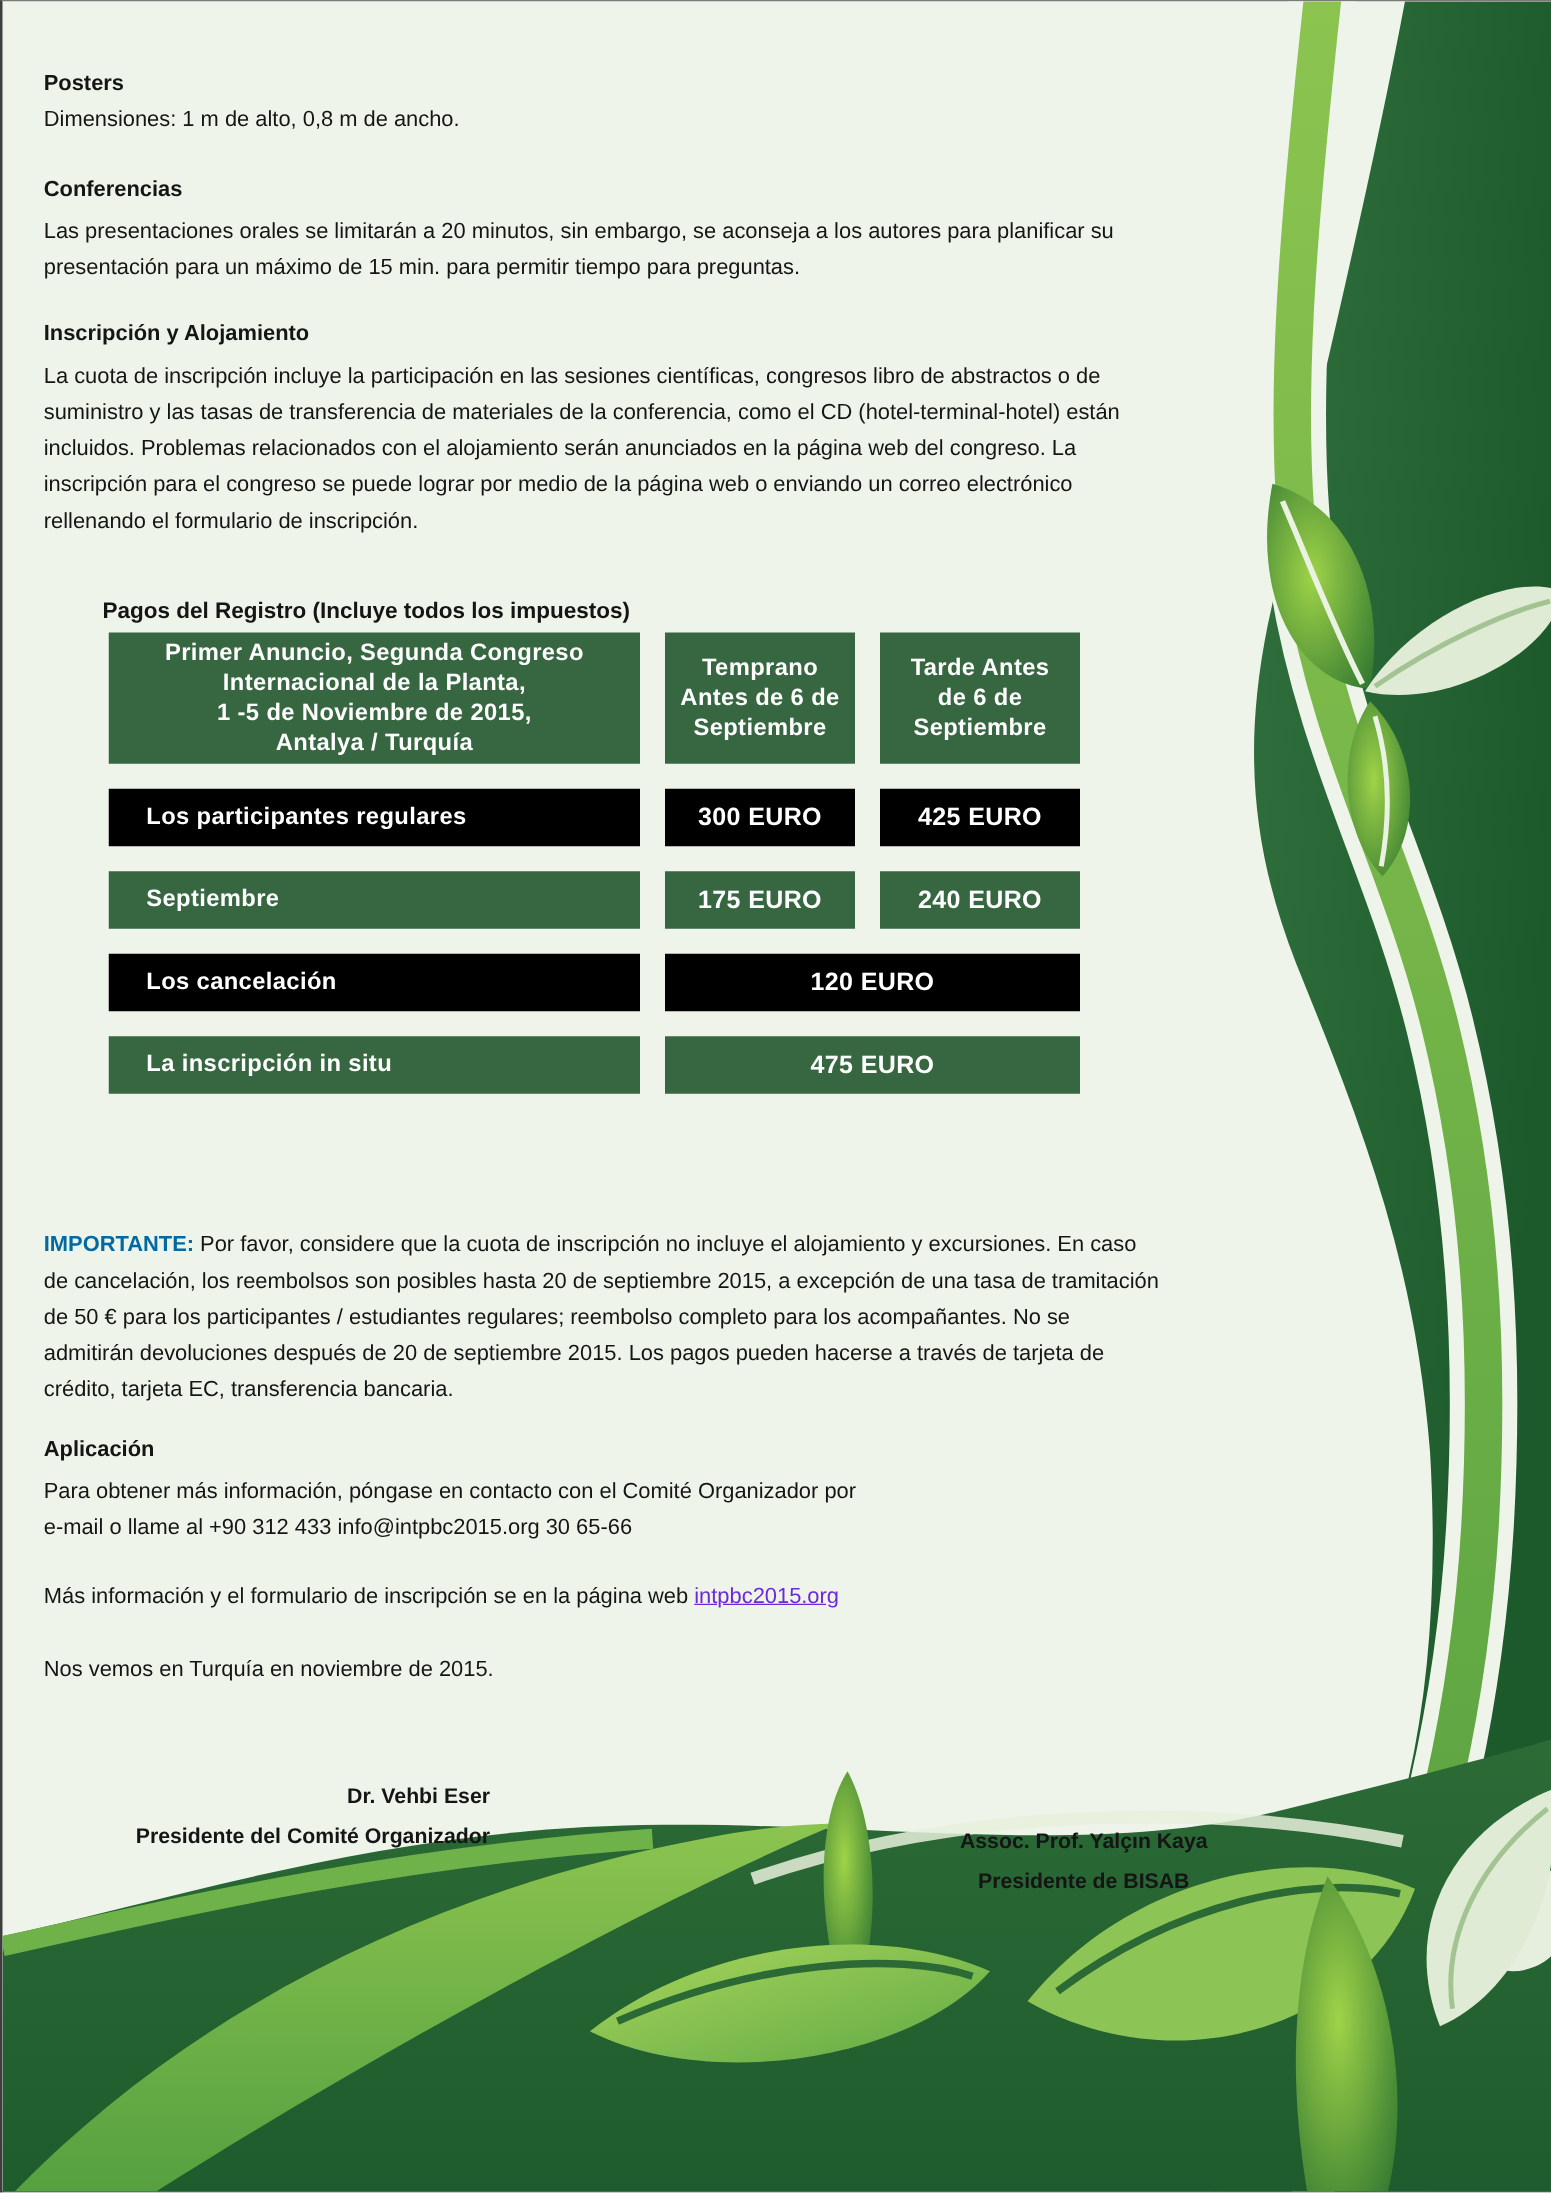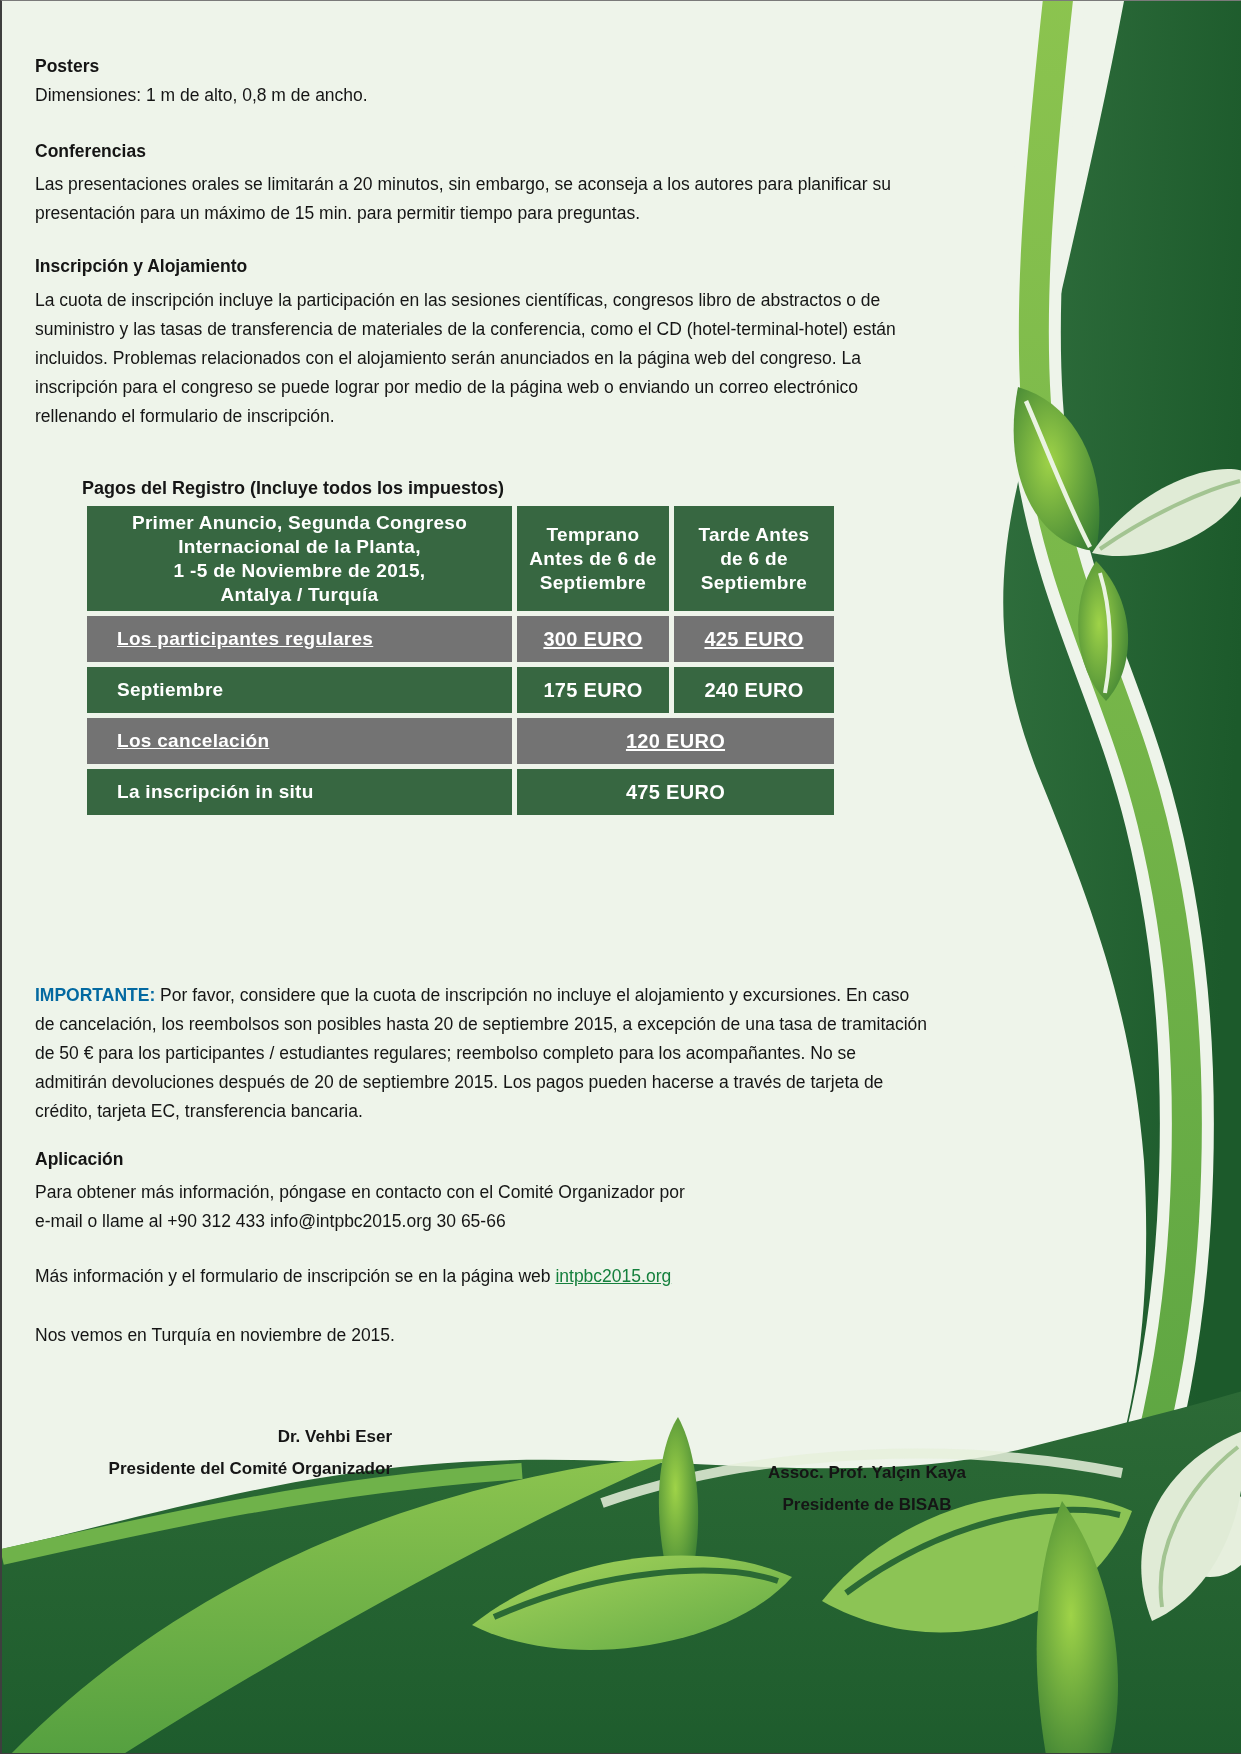--- a/index.html
+++ b/index.html
@@ -26,36 +26,36 @@
   .b-importante{top:980px;left:33px;}
   .b-apl-h{top:1148px;left:33px;}
   .b-apl-p{top:1177px;left:33px;}
   .b-moreinfo{top:1261px;left:33px;}
   .b-seeyou{top:1320px;left:33px;}
   .b-sig-left{top:1420px;left:30px;width:360px;text-align:right;}
   .b-sig-right{top:1456px;left:650px;width:430px;text-align:center;}
   .sig-name,.sig-title{font-weight:bold;font-size:17px;line-height:32px;margin:0;}
 
   .red{color:#0369a1;font-weight:bold;}
-  .link{color:#15803d;text-decoration:underline;cursor:pointer;}
+  .link{color:#6d28d9;text-decoration:underline;cursor:pointer;}
 
   .fee-table{
     top:505px;left:85px;
     display:grid;
     grid-template-columns:425px 152px 160px;
     grid-template-rows:105px 46px 46px 46px 46px;
-    gap:5px;
+    gap:20px;
   }
   .cell{
     display:flex;align-items:center;justify-content:center;
     color:#ffffff;font-weight:bold;font-size:19px;letter-spacing:.3px;
     text-align:center;white-space:pre-line;line-height:24px;
   }
   .cell.dark{background:#376741;}
-  .cell.light{background:#737373;text-decoration:underline;}
+  .cell.light{background:#000000;}
   .cell.label{justify-content:flex-start;text-align:left;padding-left:30px;}
   .cell.price{font-size:20px;}
   .span2{grid-column:2 / 4;}
 </style>
 </head>
 <body>
 
 <div class="page">
 
   <svg class="decor" width="1241" height="1754" viewBox="0 0 1241 1754" aria-hidden="true">

